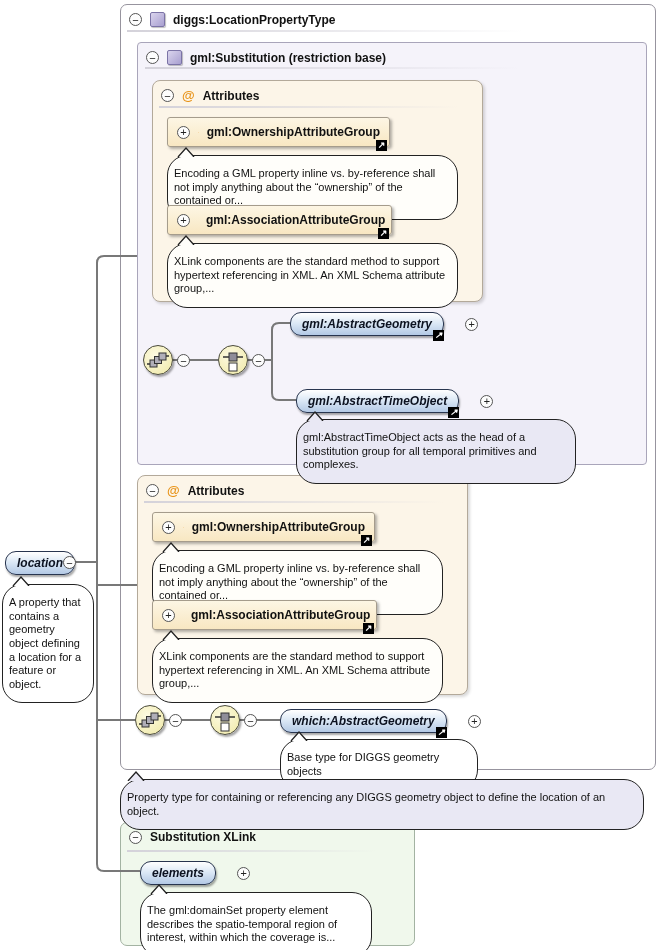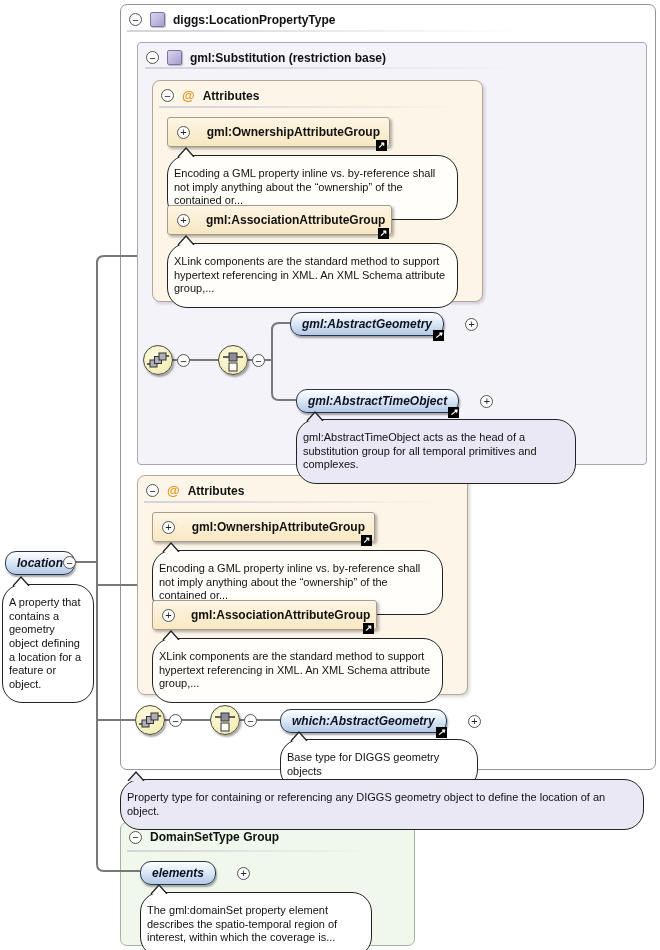--- a/index.html
+++ b/index.html
@@ -99,21 +99,21 @@
       <span class="toggle">−</span>
       <span class="at">@</span>
       <span>Attributes</span>
     </div>
   </div>
   <div class="sep" style="left:144px; top:501px; width:300px;"></div>
 
   <div class="box green-box" style="left:120px; top:822px; width:295px; height:124px;">
     <div class="box-header">
       <span class="toggle">−</span>
-      <span>DomainSetType Group</span>
+      <span>Substitution XLink</span>
     </div>
   </div>
   <div class="sep" style="left:127px; top:850px; width:250px;"></div>
 
   <svg class="wires" width="660" height="950" viewBox="0 0 660 950">
     <g stroke="#787878" stroke-width="2" fill="none">
       <path d="M137,256 H104 Q97,256 97,263 V864 Q97,871 104,871 H140"></path>
       <path d="M58,562 H97"></path>
       <path d="M97,585 H137"></path>
       <path d="M97,720 H135"></path>

